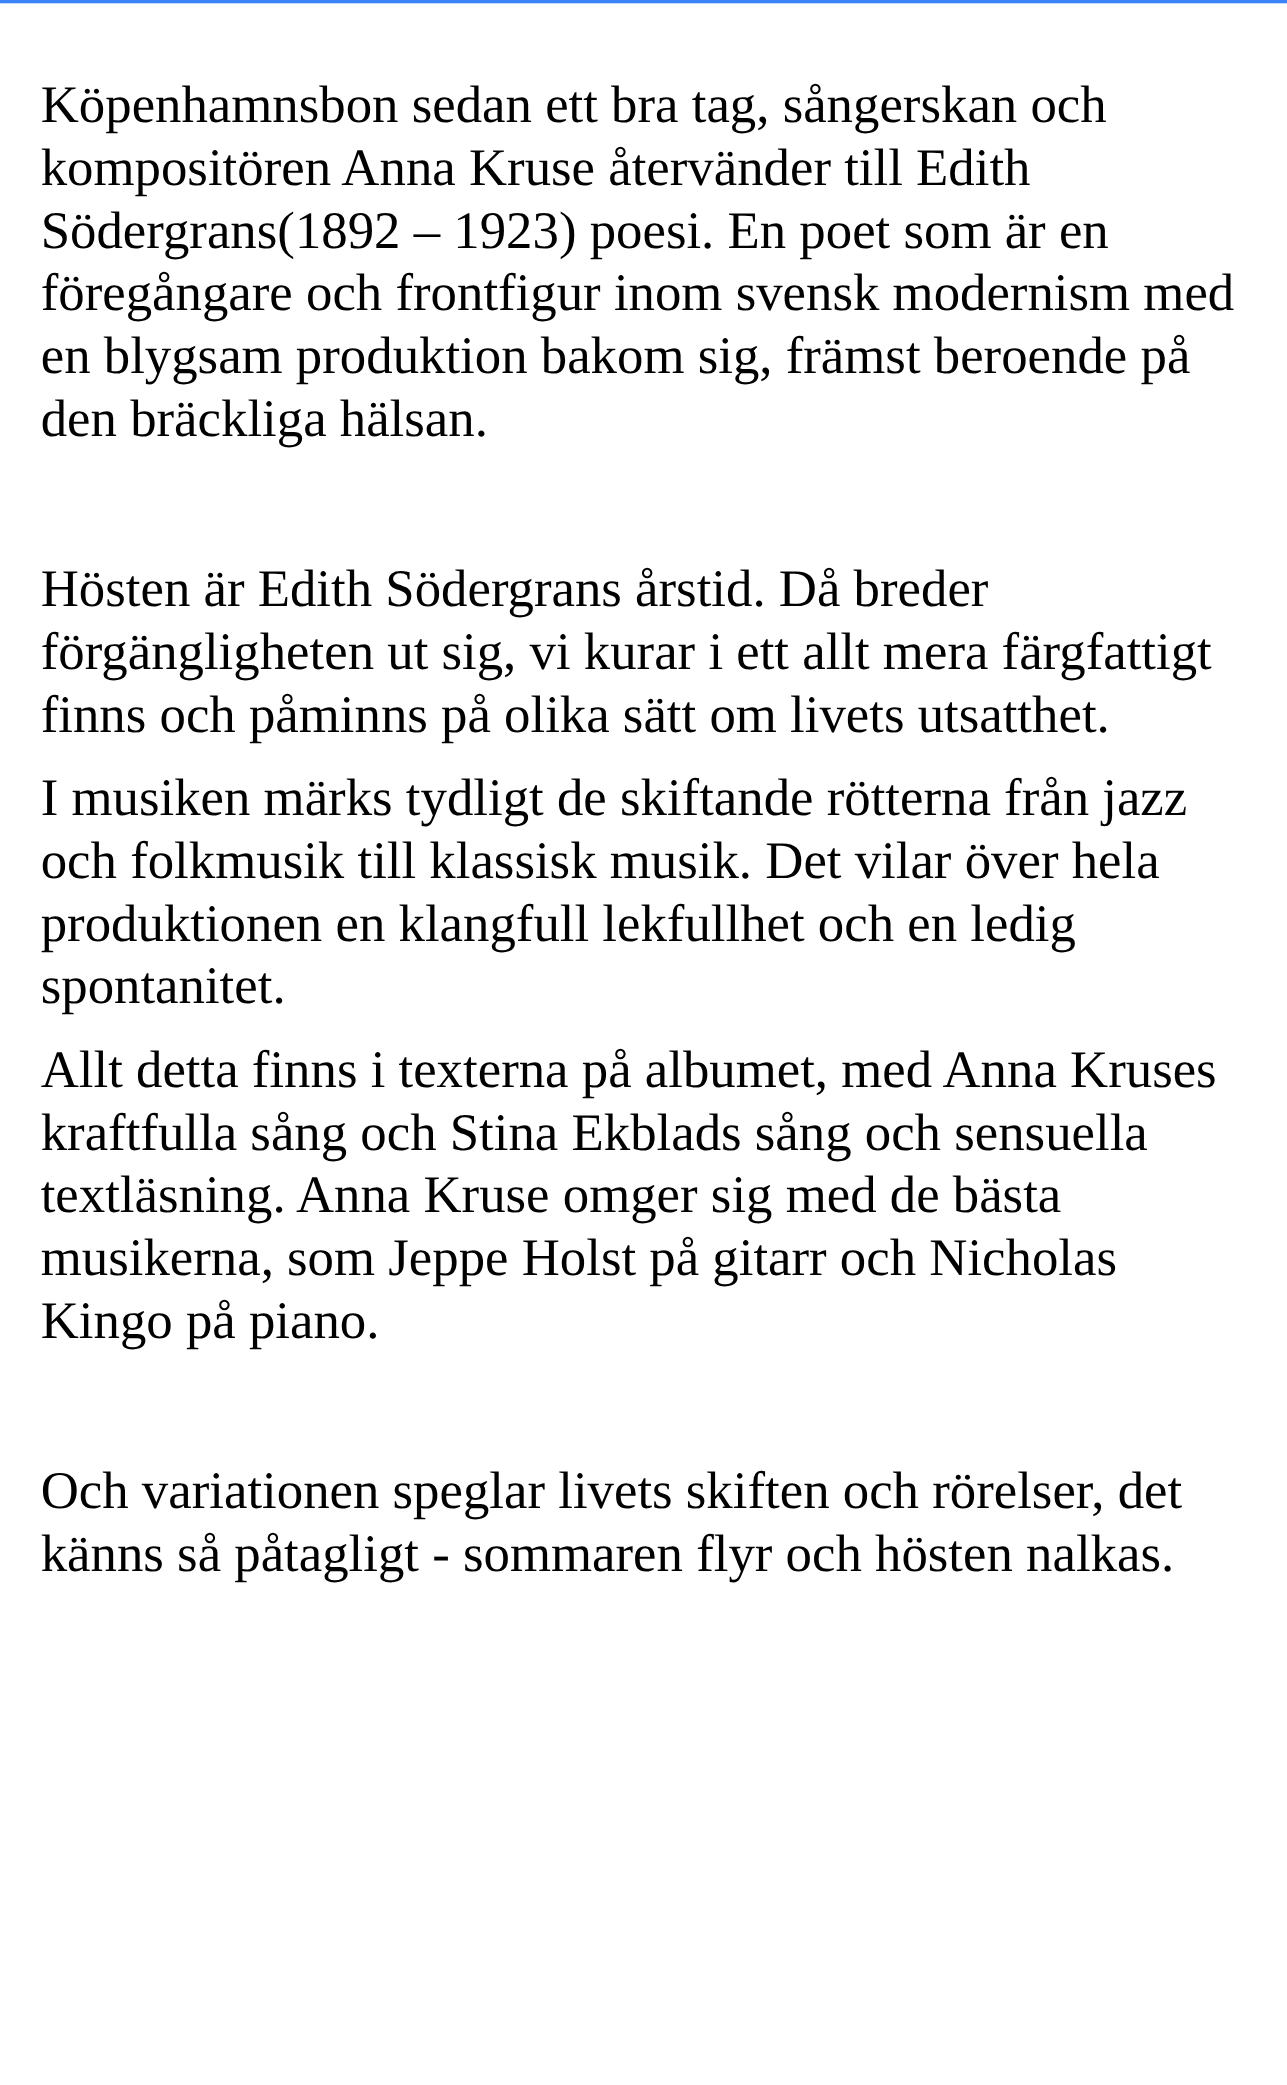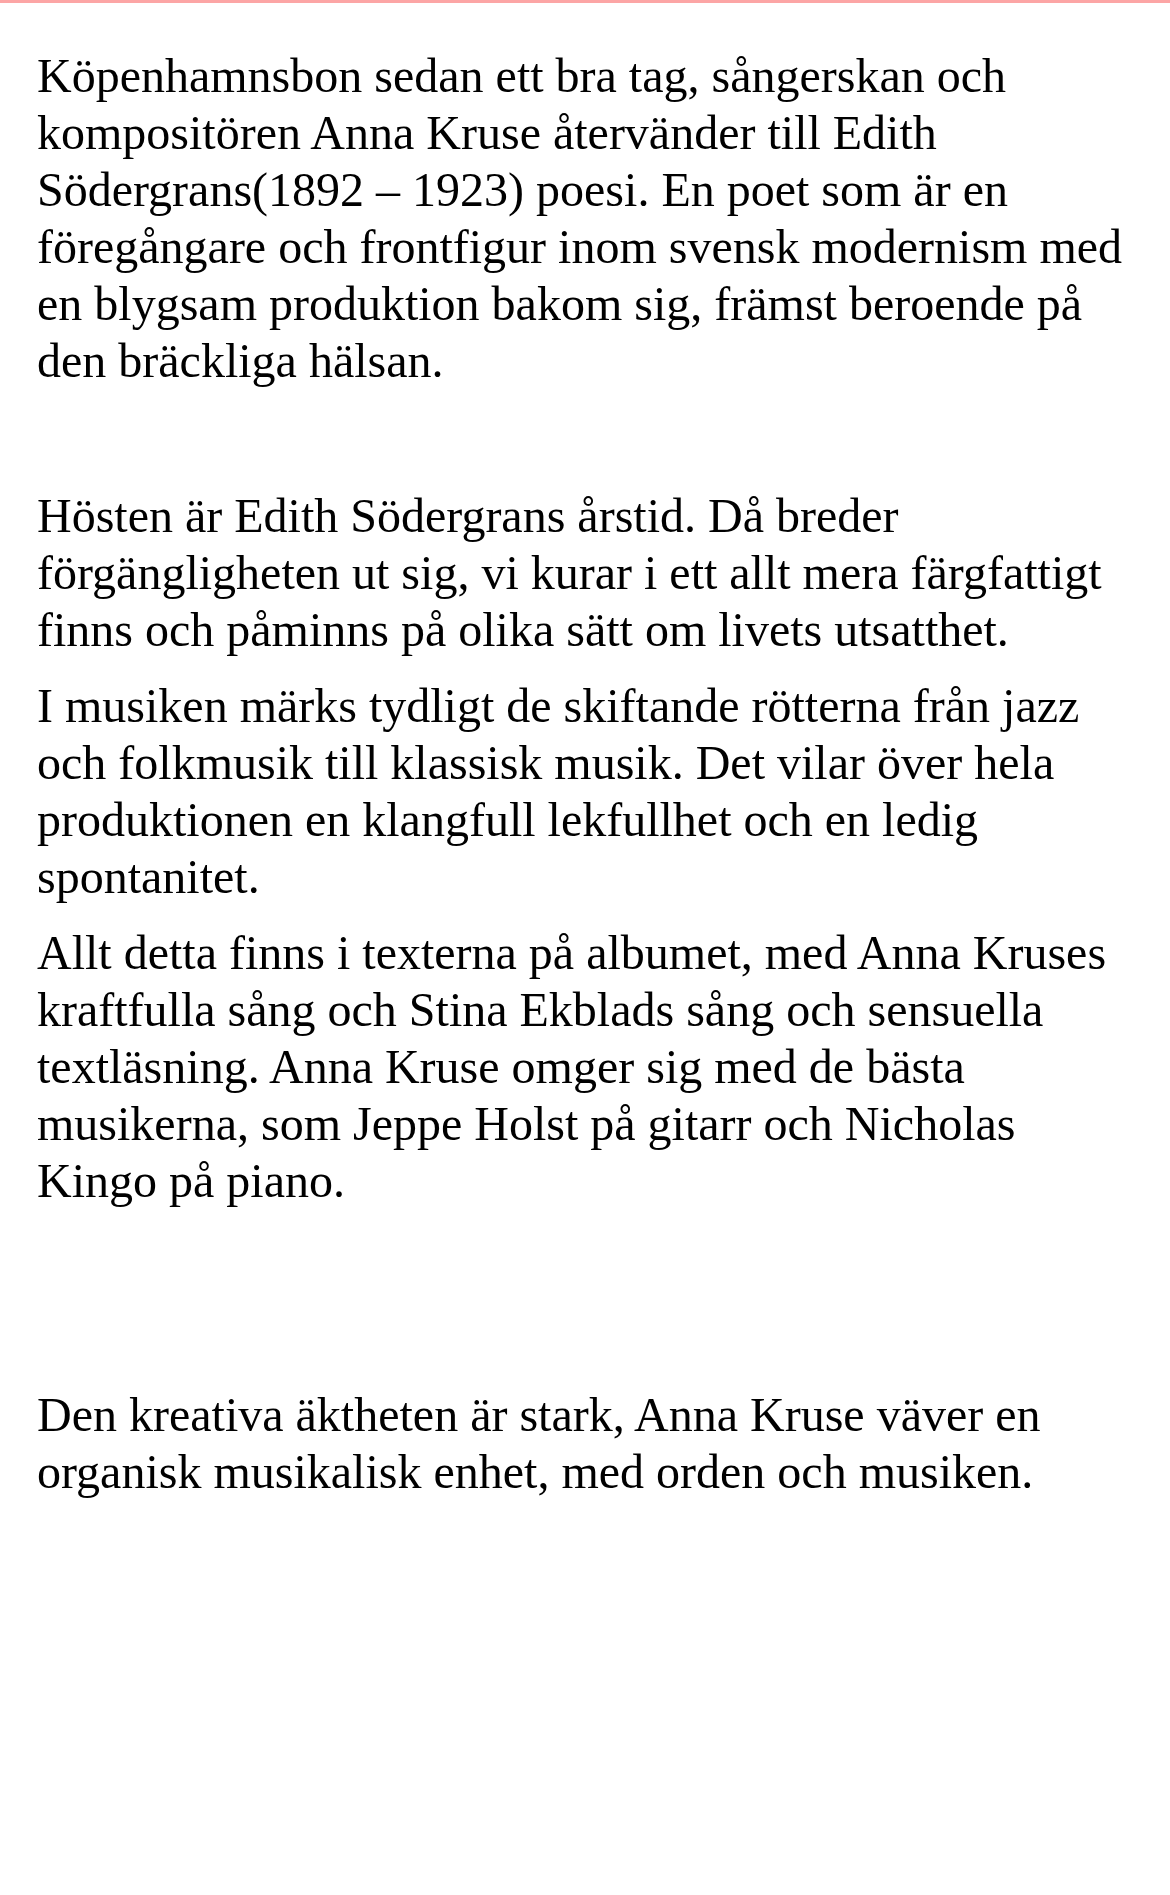--- a/index.html
+++ b/index.html
@@ -10,22 +10,22 @@
   body {
     width: 1170px;
     height: 1895px;
     overflow: hidden;
   }
   .page {
     box-sizing: border-box;
     width: 1170px;
     height: 1436px;
     background: #ffffff;
-    border-top: 3px solid #fca5a5;
-    padding: 44px 33px 40px 37px;
+    border-top: 3px solid #3b82f6;
+    padding: 64px 33px 40px 37px;
   }
   .para {
     font-family: "Liberation Serif", "DejaVu Serif", serif;
     font-size: 48px;
     line-height: 57px;
     color: #000000;
     margin: 0 0 19px 0;
     white-space: pre-line;
     font-weight: 400;
   }
@@ -50,16 +50,16 @@
   <p class="para">I musiken märks tydligt de skiftande rötterna från jazz
 och folkmusik till klassisk musik. Det vilar över hela
 produktionen en klangfull lekfullhet och en ledig
 spontanitet.</p>
   <p class="para">Allt detta finns i texterna på albumet, med Anna Kruses
 kraftfulla sång och Stina Ekblads sång och sensuella
 textläsning. Anna Kruse omger sig med de bästa
 musikerna, som Jeppe Holst på gitarr och Nicholas
 Kingo på piano.</p>
   <div class="blank-line"></div>
+  <p class="para">Och variationen speglar livets skiften och rörelser, det
+känns så påtagligt - sommaren flyr och hösten nalkas.</p>
   <div class="blank-line"></div>
-  <p class="para">Den kreativa äktheten är stark, Anna Kruse väver en
-organisk musikalisk enhet, med orden och musiken.</p>
 </div>
 
 </body></html>

